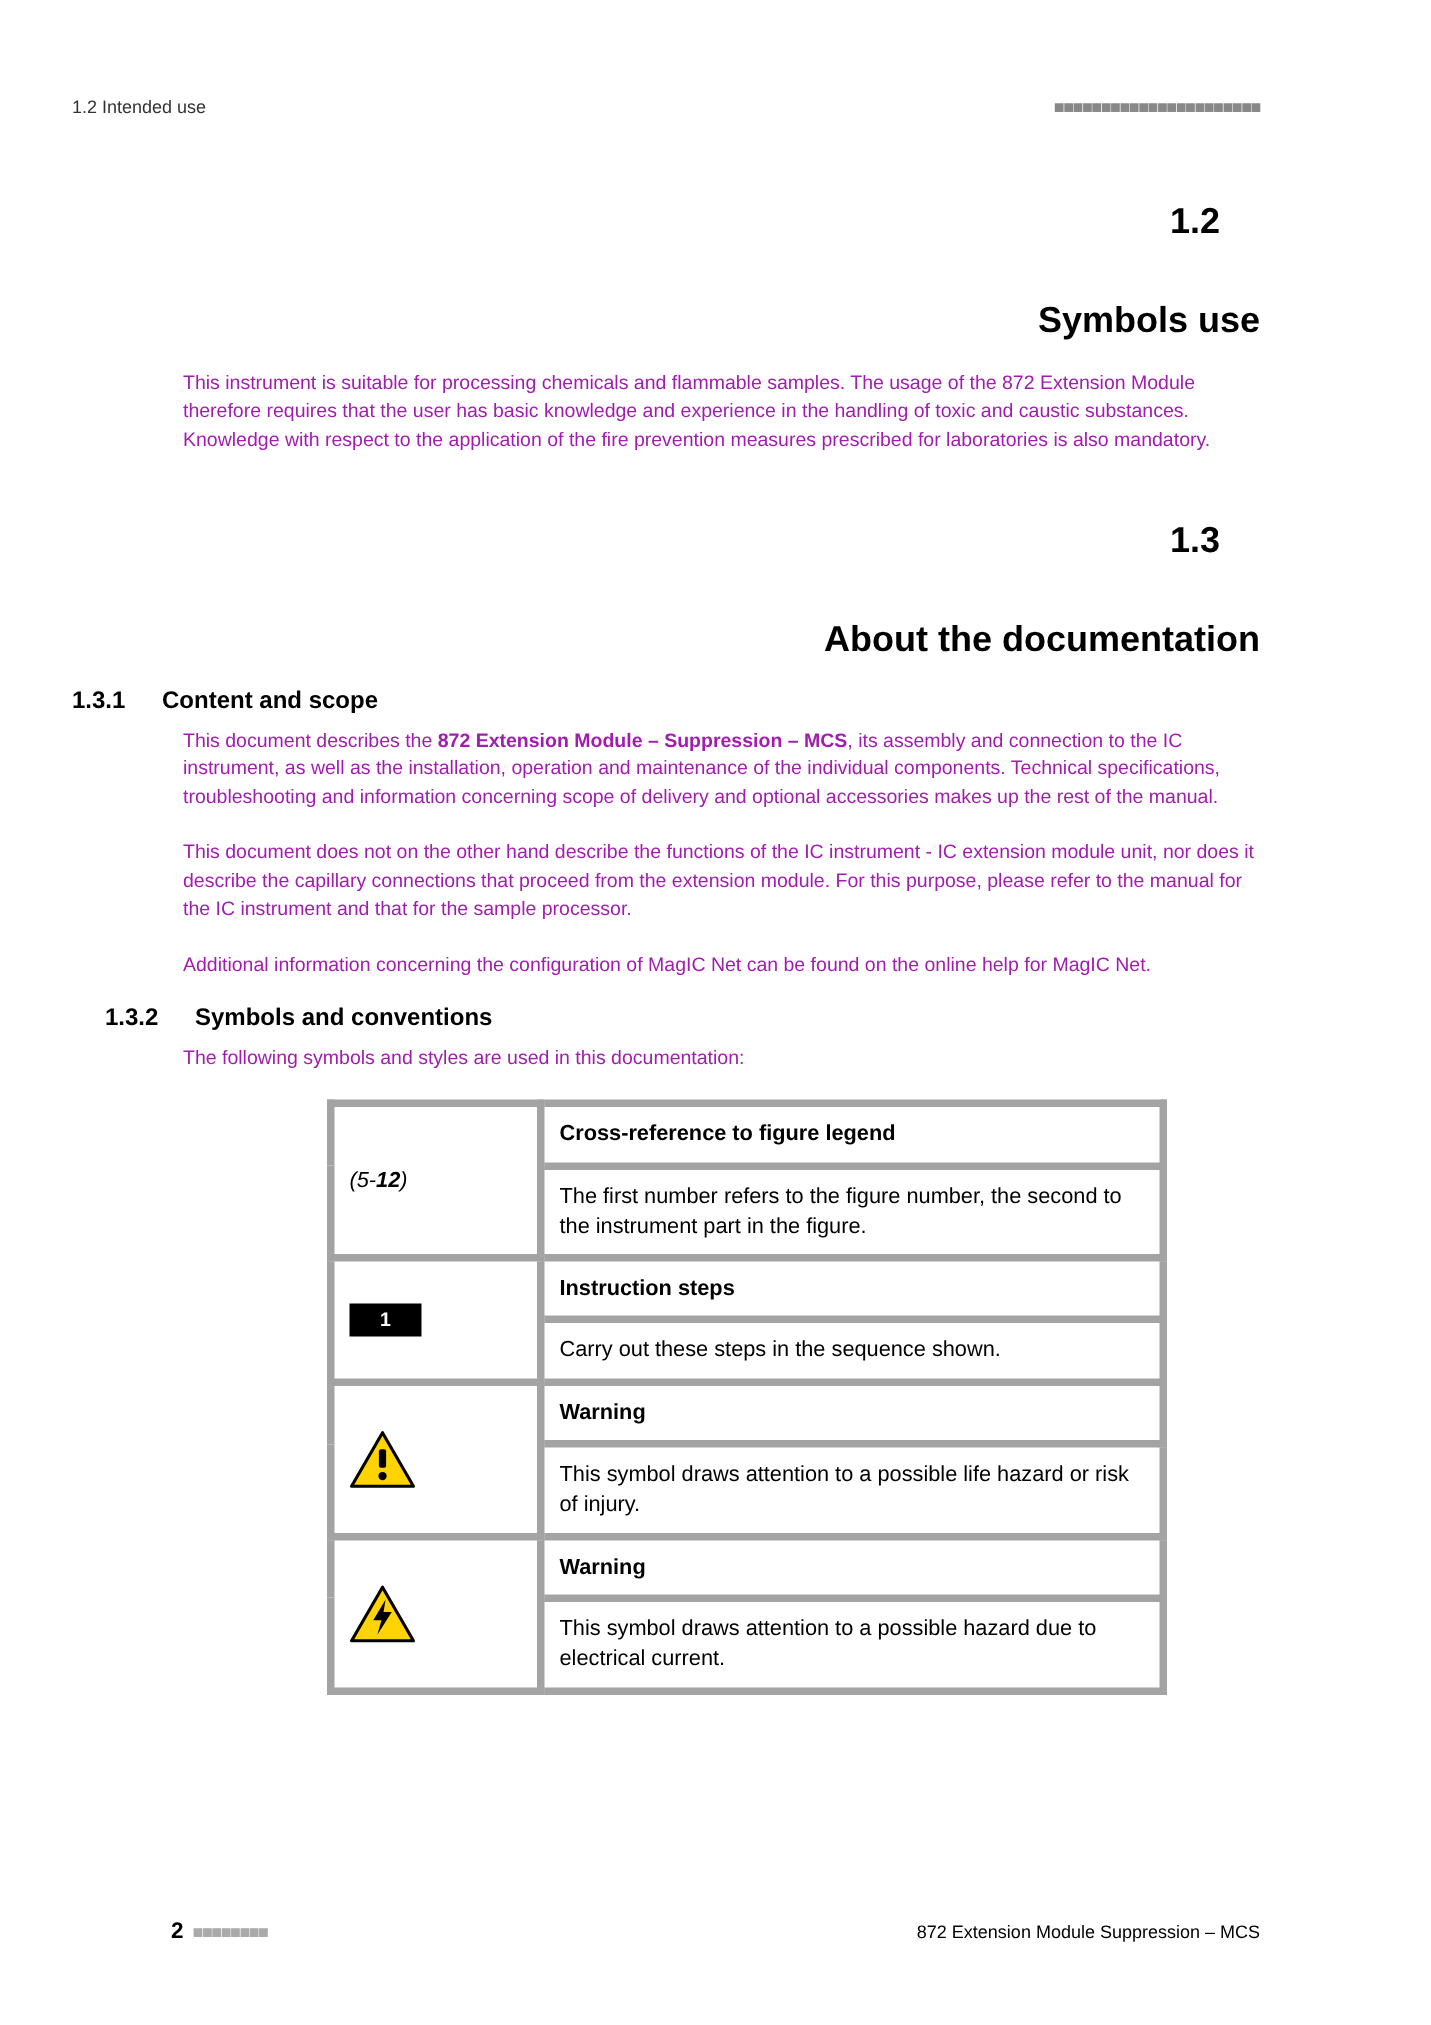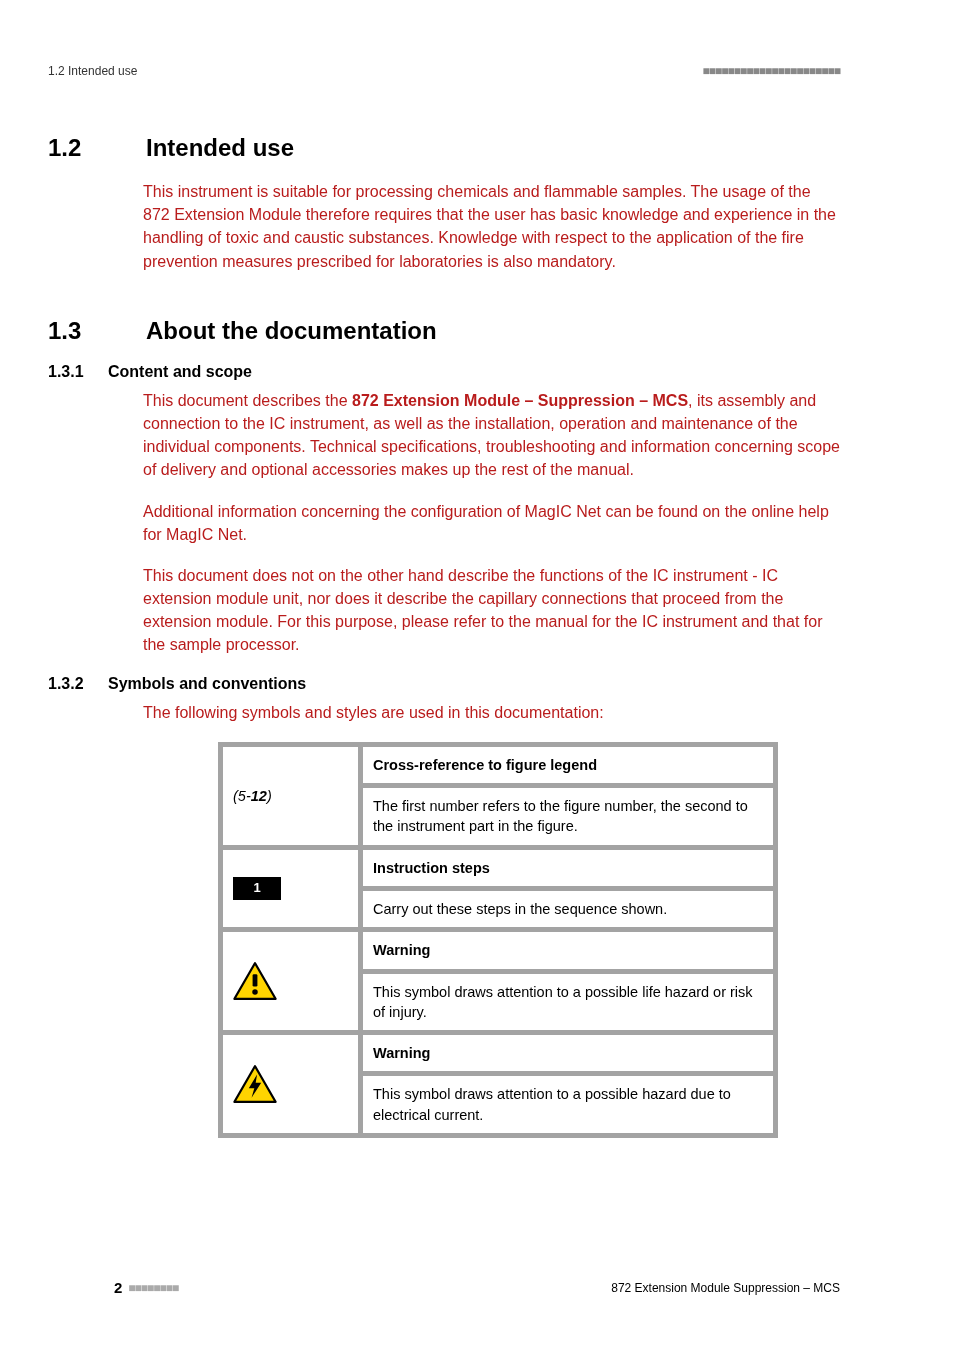--- a/index.html
+++ b/index.html
@@ -26,37 +26,38 @@
       color: #333;
       margin-bottom: 56px;
     }
     .header-dashes {
       color: #888;
       letter-spacing: -1px;
       font-size: 12px;
     }
     .h-section {
       display: flex;
-      align-items: flex-start;
+      align-items: flex-end;
       gap: 38px;
       font-weight: 800;
       margin-bottom: 18px;
+      flex-direction: column;
     }
     .h-num {
       font-size: 24px;
       width: 60px;
     }
     .h-title {
       font-size: 24px;
     }
     .body-text {
-      margin-left: 95px;
-      font-size: 16px;
+      margin-left: 74px;
+      font-size: 13px;
       line-height: 1.45;
-      color: #b91c1c;
+      color: #a21caf;
       margin-bottom: 18px;
     }
     .sub-row {
       display: flex;
       align-items: baseline;
       font-weight: 700;
       margin-bottom: 8px;
     }
     .sub-num {
       font-size: 16px;
@@ -137,40 +138,40 @@
 
 <div class="page">
 
   <div class="header-row">
     <span>1.2 Intended use</span>
     <span class="header-dashes">■■■■■■■■■■■■■■■■■■■■■■</span>
   </div>
 
   <div class="h-section">
     <span class="h-num">1.2</span>
-    <span class="h-title">Intended use</span>
+    <span class="h-title">Symbols use</span>
   </div>
   <p class="body-text">This instrument is suitable for processing chemicals and flammable samples. The usage of the 872 Extension Module therefore requires that the user has basic knowledge and experience in the handling of toxic and caustic substances. Knowledge with respect to the application of the fire prevention measures prescribed for laboratories is also mandatory.</p>
 
   <div class="h-section section-gap">
     <span class="h-num">1.3</span>
     <span class="h-title">About the documentation</span>
   </div>
 
   <div class="sub-row">
     <span class="sub-num">1.3.1</span>
     <span class="sub-title">Content and scope</span>
   </div>
   <p class="body-text">
     <span>This document describes the </span><span class="bold">872 Extension Module – Suppression – MCS</span><span>, its assembly and connection to the IC instrument, as well as the installation, operation and maintenance of the individual components. Technical specifications, troubleshooting and information concerning scope of delivery and optional accessories makes up the rest of the manual.</span>
   </p>
+  <p class="body-text">This document does not on the other hand describe the functions of the IC instrument - IC extension module unit, nor does it describe the capillary connections that proceed from the extension module. For this purpose, please refer to the manual for the IC instrument and that for the sample processor.</p>
   <p class="body-text">Additional information concerning the configuration of MagIC Net can be found on the online help for MagIC Net.</p>
-  <p class="body-text">This document does not on the other hand describe the functions of the IC instrument - IC extension module unit, nor does it describe the capillary connections that proceed from the extension module. For this purpose, please refer to the manual for the IC instrument and that for the sample processor.</p>
-
-  <div class="sub-row" style="margin-top:14px;">
+
+  <div class="sub-row" style="margin-top:14px;margin-left:22px;">
     <span class="sub-num">1.3.2</span>
     <span class="sub-title">Symbols and conventions</span>
   </div>
   <p class="body-text">The following symbols and styles are used in this documentation:</p>
 
   <table class="symbols">
     <tbody>
         <tr>
       <td class="symcol" rowspan="2">
         <span class="cross-ref">

